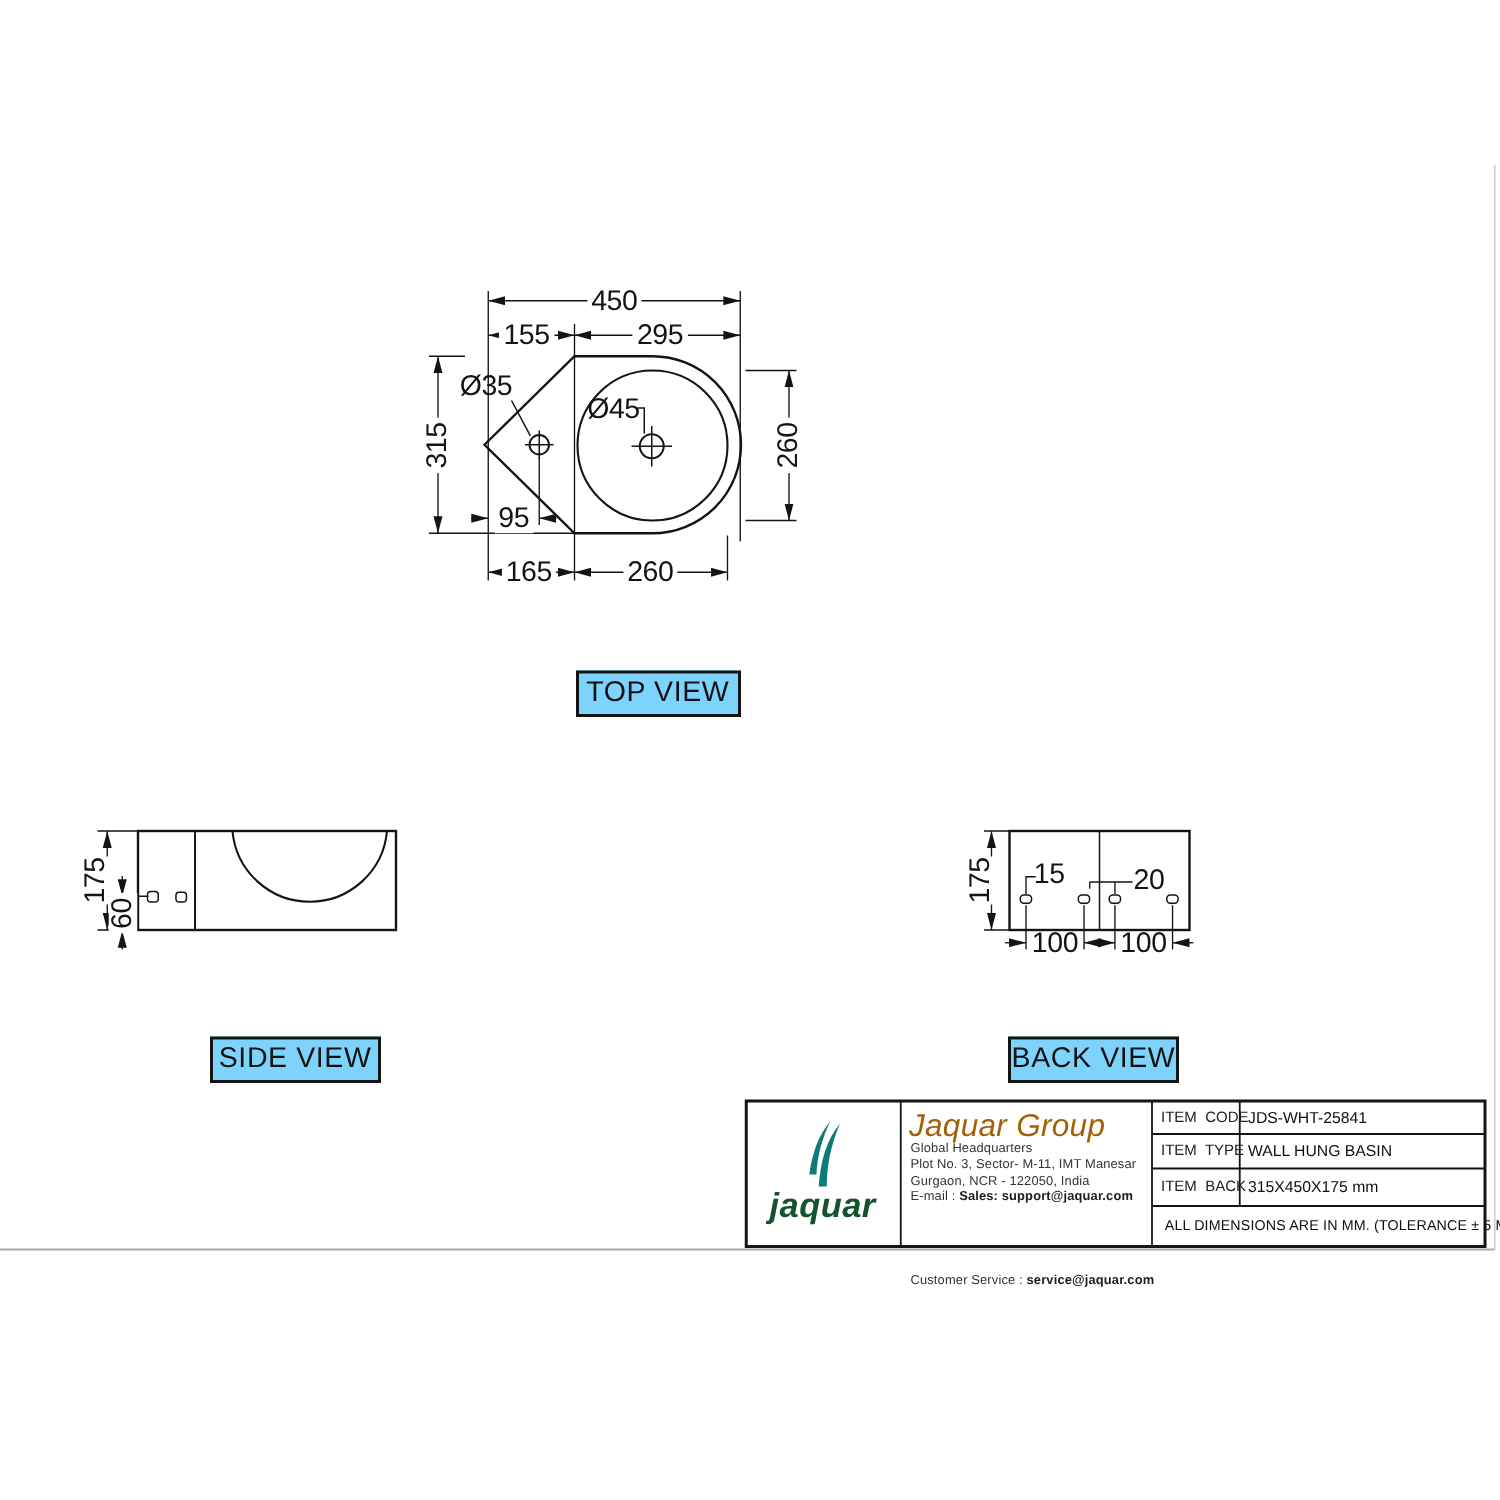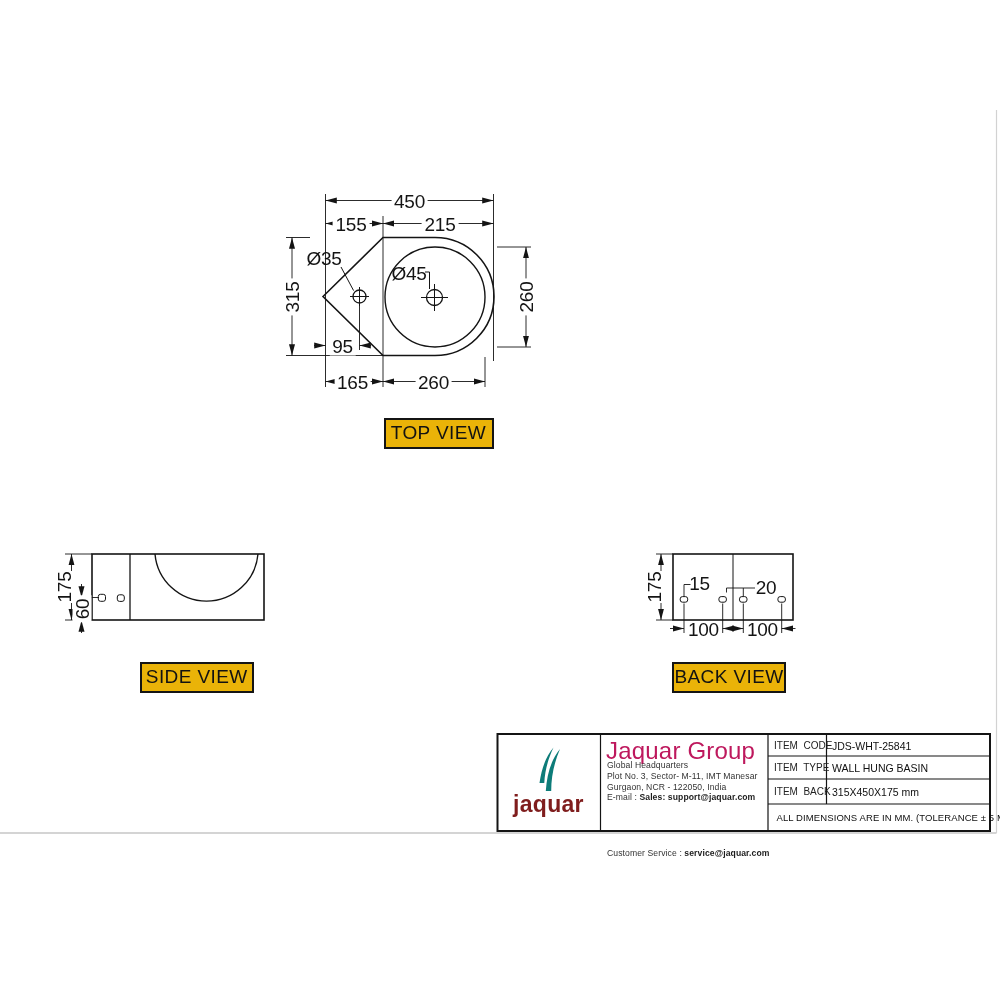--- a/index.html
+++ b/index.html
@@ -8,28 +8,28 @@
           font-family:"Liberation Sans",sans-serif;overflow:hidden;}
   svg.lines{position:absolute;left:0;top:0;}
   
   .t{position:absolute;transform:translate(-50%,-50%);color:#141414;white-space:pre;line-height:1;}
   .dim{font-size:19px;letter-spacing:-0.3px;}
   .bg{background:#ffffff;padding:0 3px;}
   .v{transform:translate(-50%,-50%) rotate(-90deg);}
   
   .tl{position:absolute;transform:translateY(-50%);white-space:pre;line-height:1;}
   .viewbox{position:absolute;border:2px solid #141414;display:flex;align-items:center;
-           justify-content:center;font-size:19px;letter-spacing:0.4px;color:#121212;background:#eab308;}
+           justify-content:center;font-size:19px;letter-spacing:0.4px;color:#121212;background:#7dd3fc;margin-top:29px;}
   .tb-label{font-size:10px;color:#222;}
   .tb-value{font-size:10.5px;font-weight:normal;color:#0f0f0f;}
   .tb-note{font-size:9.5px;color:#0f0f0f;letter-spacing:0.1px;}
-  .company{font-size:24px;color:#be185d;letter-spacing:0.2px;}
+  .company{font-size:21px;color:#a16207;letter-spacing:0.2px;font-style:italic;}
   .addr{font-size:8.6px;color:#333;letter-spacing:0.1px;}
   .addr b{font-weight:bold;color:#1d1d1d;}
-  .wordmark{font-size:23px;font-weight:bold;color:#7f1d1d;letter-spacing:0.3px;}
+  .wordmark{font-size:23px;font-weight:bold;font-style:italic;color:#14532d;letter-spacing:0.3px;}
 </style>
 </head>
 <body>
 
 <div class="canvas">
 
   <svg class="lines" width="1000" height="1000" viewBox="0 0 1000 1000">
     <defs>
       <marker id="arw" orient="auto-start-reverse" markerUnits="userSpaceOnUse" markerWidth="12" markerHeight="8" refX="11.3" refY="4">
         <path d="M11.3 4 L0 1 L0 7 Z" fill="#141414"></path>
@@ -107,21 +107,21 @@
     </g>
 
     <g fill="#0d7c79" stroke="none">
       <path d="M539.5 783 C541.5 769 545.5 757 553.5 747.5 C548 759 544.8 771 544.3 783 Z"></path>
       <path d="M545.8 791 C547 775 550.5 760.5 560 749 C554 763 551.2 777 551.2 791 Z"></path>
     </g>
   </svg>
 
   <span class="t dim bg" style="left:409.5px;top:200.5px">450</span>
   <span class="t dim bg" style="left:351px;top:223.5px">155</span>
-  <span class="t dim bg" style="left:440px;top:223.5px">215</span>
+  <span class="t dim bg" style="left:440px;top:223.5px">295</span>
   <span class="t dim bg v" style="left:291.5px;top:296.5px">315</span>
   <span class="t dim bg v" style="left:526px;top:297px">260</span>
   <span class="t dim" style="left:324px;top:258px">Ø35</span>
   <span class="t dim" style="left:409px;top:273px">Ø45</span>
   <span class="t dim bg" style="left:342.5px;top:345.5px">95</span>
   <span class="t dim bg" style="left:352.5px;top:381.5px">165</span>
   <span class="t dim bg" style="left:433.5px;top:381.5px">260</span>
 
   <div class="viewbox" style="left:383.5px;top:417.5px;width:106px;height:27px">TOP VIEW</div>
 

